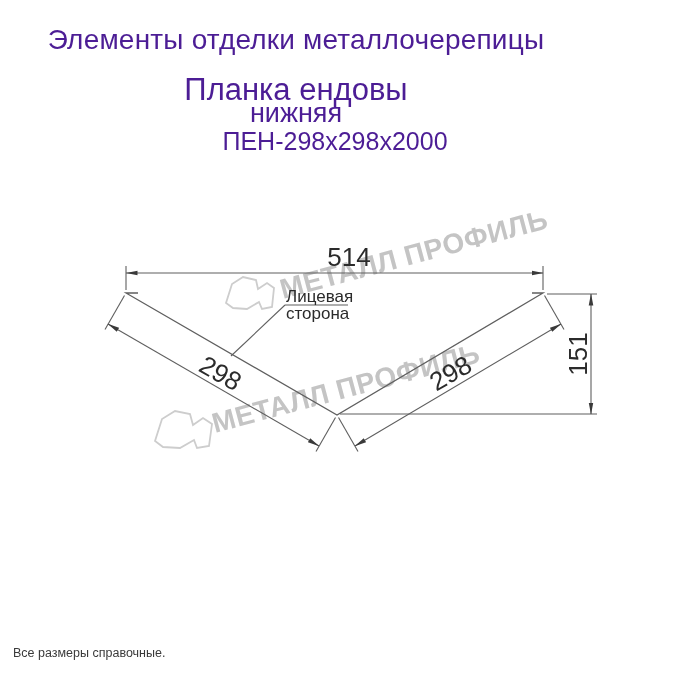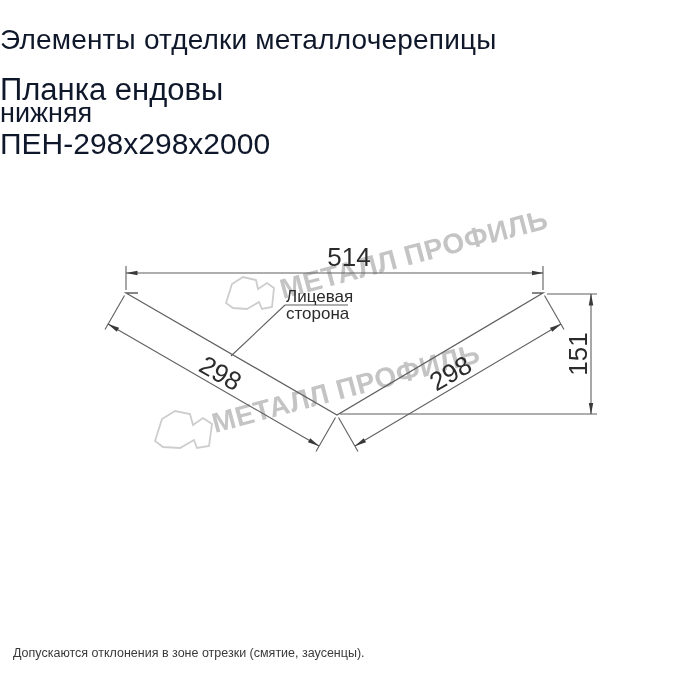--- a/index.html
+++ b/index.html
@@ -1,24 +1,24 @@
 <!DOCTYPE html>
 <html><head>
 <meta charset="utf-8">
 <style>
   html,body{margin:0;padding:0;}
   body{
     width:700px;height:700px;position:relative;background:#ffffff;
     font-family:"Liberation Sans", sans-serif;overflow:hidden;
   }
-  .hdr{position:absolute;left:0;width:592px;color:#0f172a;}
+  .hdr{position:absolute;left:0;width:592px;text-align:center;color:#4c1d95;}
   .title{top:24px;font-size:28px;letter-spacing:0.2px;}
   .sub1{top:72px;font-size:31px;}
   .sub2{top:98px;font-size:27px;}
-  .code{top:127px;font-size:30px;}
+  .code{top:127px;font-size:25px;margin-left:39px;}
   .drawing-svg{position:absolute;left:0;top:0;width:700px;height:700px;}
   .footer{position:absolute;left:13px;top:644px;color:#3a3a3a;font-size:12.5px;line-height:19px;}
   .dimtext{fill:#2b2b2b;font-size:26px;font-family:"Liberation Sans",sans-serif;}
   .lbltext{fill:#2b2b2b;font-size:17px;font-family:"Liberation Sans",sans-serif;}
   .wmtext{fill:#c4c4c4;font-size:28px;font-weight:bold;letter-spacing:0.5px;font-family:"Liberation Sans",sans-serif;}
   .thin{stroke:#5f5f5f;stroke-width:1.1;fill:none;}
   .wmshape{stroke:#cdcdcd;stroke-width:1.8;fill:none;}
 </style>
 </head>
 <body>
@@ -76,14 +76,14 @@
 
   <g>
     <line class="thin" x1="285" y1="305" x2="231" y2="356"></line>
     <line class="thin" x1="285" y1="305" x2="348" y2="305"></line>
     <text class="lbltext" x="286" y="302">Лицевая</text>
     <text class="lbltext" x="286" y="319">сторона</text>
   </g>
 </svg>
 
 <div class="footer">
-  <div>Допускаются отклонения в зоне отрезки (смятие, заусенцы).</div>
+  <div>Все размеры справочные.</div>
 </div>
 
 </body></html>

